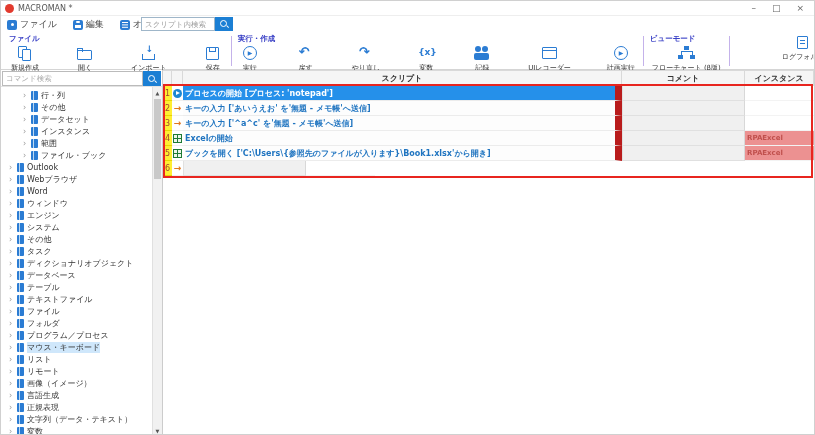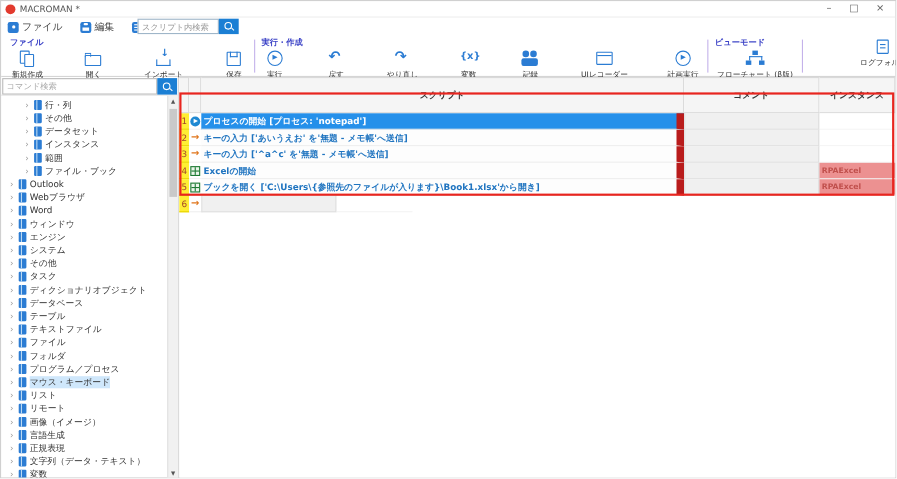--- a/index.html
+++ b/index.html
@@ -16,21 +16,21 @@
 
   
   .menubar { height:17px; display:flex; align-items:center; padding:0 6px; position:relative; }
   .menu-item { display:flex; align-items:center; margin-right:16px; font-size:9px; color:#444; }
   .mi { width:10px; height:10px; background:#2b7cd3; border-radius:2px; position:relative; display:inline-block; margin-right:3px; }
   .mi::before,.mi::after { content:""; position:absolute; }
   .mi-file::after { left:3.5px; top:3.5px; width:3px; height:3px; background:#fff; border-radius:50%; }
   .mi-edit::before { left:3px; top:1.5px; width:4px; height:2px; background:#fff; border-radius:1px; }
   .mi-edit::after { left:2px; top:5px; width:6px; height:3px; background:#fff; }
   .mi-opt::after { left:2px; top:2.5px; width:6px; height:1.2px; background:#fff; box-shadow:0 2.4px #fff,0 4.8px #fff; }
-  .script-search { position:absolute; left:124px; top:1px; display:flex; height:14px; }
+  .script-search { position:absolute; left:140px; top:1px; display:flex; height:14px; }
   .script-search input { width:74px; height:14px; border:1px solid #9fb6c9; font-size:7.5px; padding:0 3px; color:#333; outline:none; }
   .script-search input::placeholder { color:#999; }
   .sbtn { width:18px; height:14px; background:#1b7fd4; border:none; display:flex; align-items:center; justify-content:center; cursor:pointer; }
   .mag { position:relative; width:10px; height:10px; display:inline-block; }
   .mag::before { content:""; position:absolute; left:1px; top:1px; width:5px; height:5px; border:1.4px solid #fff; border-radius:50%; }
   .mag::after { content:""; position:absolute; left:7px; top:7px; width:3px; height:1.4px; background:#fff; transform:rotate(45deg); }
 
   
   .ribbon { height:36px; display:flex; align-items:flex-start; padding:0 4px; }
   .rsec { padding-top:1px; }
@@ -86,21 +86,21 @@
   .ti::after { content:""; position:absolute; left:1.5px; top:0; width:1px; height:100%; background:#bcd9f2; }
   .tlabel { font-size:8px; color:#333; white-space:nowrap; }
   .titem.sel .tlabel { background:#cfe7fb; }
   .vscroll { position:absolute; right:0; top:17px; bottom:0; width:10px; background:#f1f1f1; border-left:1px solid #e0e0e0; }
   .varrow { height:11px; display:flex; align-items:center; justify-content:center; font-size:5px; color:#555; cursor:pointer; }
   .varrow.down { position:absolute; bottom:0; left:0; right:0; }
   .vthumb { position:absolute; left:1px; right:1px; top:12px; height:80px; background:#c9c9c9; cursor:pointer; }
 
   
   .script-area { flex:1; position:relative; background:#fff; }
-  .shead { display:flex; height:33px; }
+  .shead { display:flex; height:16px; }
   .shead .hc { background:#f5f5f5; border:1px solid #d9d9d9; border-left:none; font-size:8px; font-weight:bold; color:#333; display:flex; align-items:center; justify-content:center; }
   .col-num { width:9px; flex:0 0 auto; }
   .col-ico { width:11px; flex:0 0 auto; }
   .col-script { flex:1; min-width:0; }
   .col-comment { width:123px; flex:0 0 auto; }
   .col-inst { width:69px; flex:0 0 auto; }
   .srow { display:flex; height:15px; }
   .srow .c { display:flex; align-items:center; }
   .c-num { background:#ffee33; color:#a3452a; font-size:8px; justify-content:center; border-bottom:1px solid #e8d400; }
   .c-ico { background:#fff; justify-content:center; border-bottom:1px solid #efefef; }

